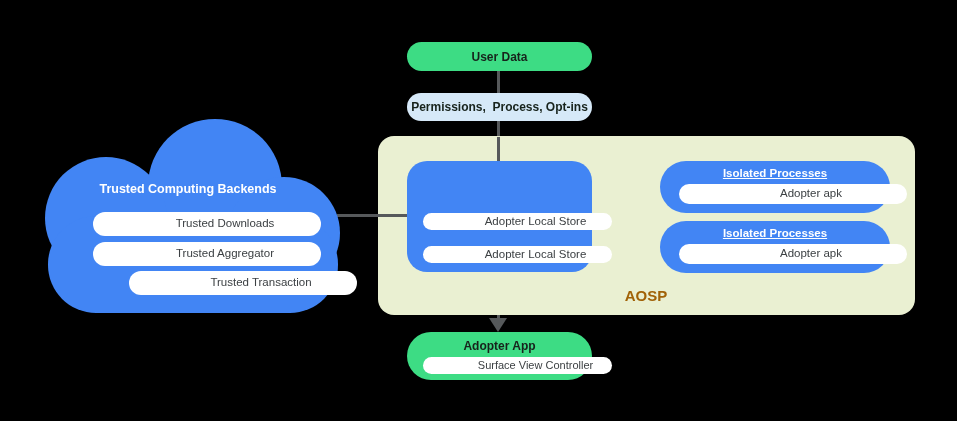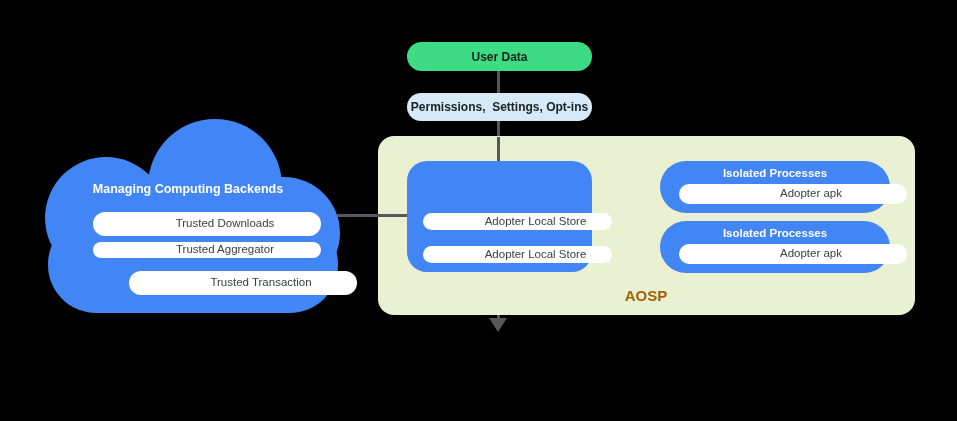--- a/index.html
+++ b/index.html
@@ -20,21 +20,21 @@
   .arrow-down {
     position:absolute; width:0; height:0;
     border-left:9px solid transparent; border-right:9px solid transparent;
     border-top:14px solid #56595b;
   }
   .green-node { background:#3DDC84; border-radius:24px; }
   .blue-node  { background:#4285F4; }
   .pill-label { font-weight:bold; color:#17231c; display:flex; align-items:center; justify-content:center; font-size:12px; }
   .lightblue-node { background:#D6E9F8; border-radius:14px; }
   .aosp-box { background:#EAF0D2; border-radius:16px; }
-  .underline { }
+  .underline { text-decoration:underline; }
 </style>
 </head>
 <body>
 
 <div class="canvas">
 
   <div class="line" style="left:497px; top:70px;  width:3px;  height:24px;"></div>
   <div class="line" style="left:497px; top:121px; width:3px;  height:41px;"></div>
   <div class="line" style="left:337px; top:214px; width:71px; height:3px;"></div>
   <div class="line" style="left:592px; top:215px; width:33px; height:3px;"></div>
@@ -42,29 +42,29 @@
   <div class="line" style="left:624px; top:186px; width:37px; height:3px;"></div>
   <div class="line" style="left:624px; top:246px; width:37px; height:3px;"></div>
   <div class="line" style="left:497px; top:272px; width:3px;  height:47px;"></div>
   <div class="arrow-down" style="left:489px; top:318px;"></div>
 
   <div>
     <div class="abs circle" style="left:148px; top:119px; width:134px; height:134px;"></div>
     <div class="abs circle" style="left:45px;  top:157px; width:122px; height:122px;"></div>
     <div class="abs circle" style="left:228px; top:177px; width:112px; height:112px;"></div>
     <div class="abs cloud-body" style="left:48px; top:216px; width:290px; height:97px;"></div>
-    <div class="abs node-title" style="left:58px; top:182px; width:260px; font-size:12.5px;">Managing Computing Backends</div>
+    <div class="abs node-title" style="left:58px; top:182px; width:260px; font-size:12.5px;">Trusted Computing Backends</div>
     <div class="abs whitepill" style="left:93px; top:212px; width:192px; height:24px;">Trusted Downloads</div>
-    <div class="abs whitepill" style="left:93px; top:242px; width:192px; height:16px;">Trusted Aggregator</div>
+    <div class="abs whitepill" style="left:93px; top:242px; width:192px; height:24px;">Trusted Aggregator</div>
     <div class="abs whitepill" style="left:93px; top:271px; width:192px; height:24px;margin-left:36px;">Trusted Transaction</div>
   </div>
 
   <div class="abs green-node pill-label" style="left:407px; top:42px; width:185px; height:29px; border-radius:15px;">User Data</div>
 
-  <div class="abs lightblue-node pill-label" style="left:407px; top:93px; width:185px; height:28px; white-space:pre;">Permissions,  Settings, Opt-ins</div>
+  <div class="abs lightblue-node pill-label" style="left:407px; top:93px; width:185px; height:28px; white-space:pre;">Permissions,  Process, Opt-ins</div>
 
   <div class="abs aosp-box" style="left:378px; top:136px; width:537px; height:179px; z-index:0;"></div>
   <div class="abs" style="left:596px; top:287px; width:100px; text-align:center; font-weight:bold; font-size:15px; color:#a16207;">AOSP</div>
 
   <div class="line" style="left:378px; top:214px; width:30px; height:3px;"></div>
   <div class="line" style="left:497px; top:137px; width:3px;  height:25px;"></div>
 
   <div class="abs blue-node" style="left:407px; top:161px; width:185px; height:111px; border-radius:20px;">
     <div class="abs whitepill" style="left:16px; top:52px; width:153px; height:17px;">Adopter Local Store</div>
     <div class="abs whitepill" style="left:16px; top:85px; width:153px; height:17px;">Adopter Local Store</div>
@@ -73,14 +73,18 @@
   <div class="abs blue-node" style="left:660px; top:161px; width:230px; height:52px; border-radius:26px;">
     <div class="abs node-title underline" style="left:0; top:6px; width:230px; font-size:11.5px;">Isolated Processes</div>
     <div class="abs whitepill" style="left:19px; top:23px; width:192px; height:20px;">Adopter apk</div>
   </div>
 
   <div class="abs blue-node" style="left:660px; top:221px; width:230px; height:52px; border-radius:26px;">
     <div class="abs node-title underline" style="left:0; top:6px; width:230px; font-size:11.5px;">Isolated Processes</div>
     <div class="abs whitepill" style="left:19px; top:23px; width:192px; height:20px;">Adopter apk</div>
   </div>
 
+  <div class="abs green-node" style="left:407px; top:332px; width:185px; height:48px;">
+    <div class="abs" style="left:0; top:7px; width:185px; text-align:center; font-weight:bold; font-size:12px; color:#17231c;">Adopter App</div>
+    <div class="abs whitepill" style="left:16px; top:25px; width:153px; height:17px; font-size:11px;">Surface View Controller</div>
+  </div>
 
 </div>
 
 </body></html>

